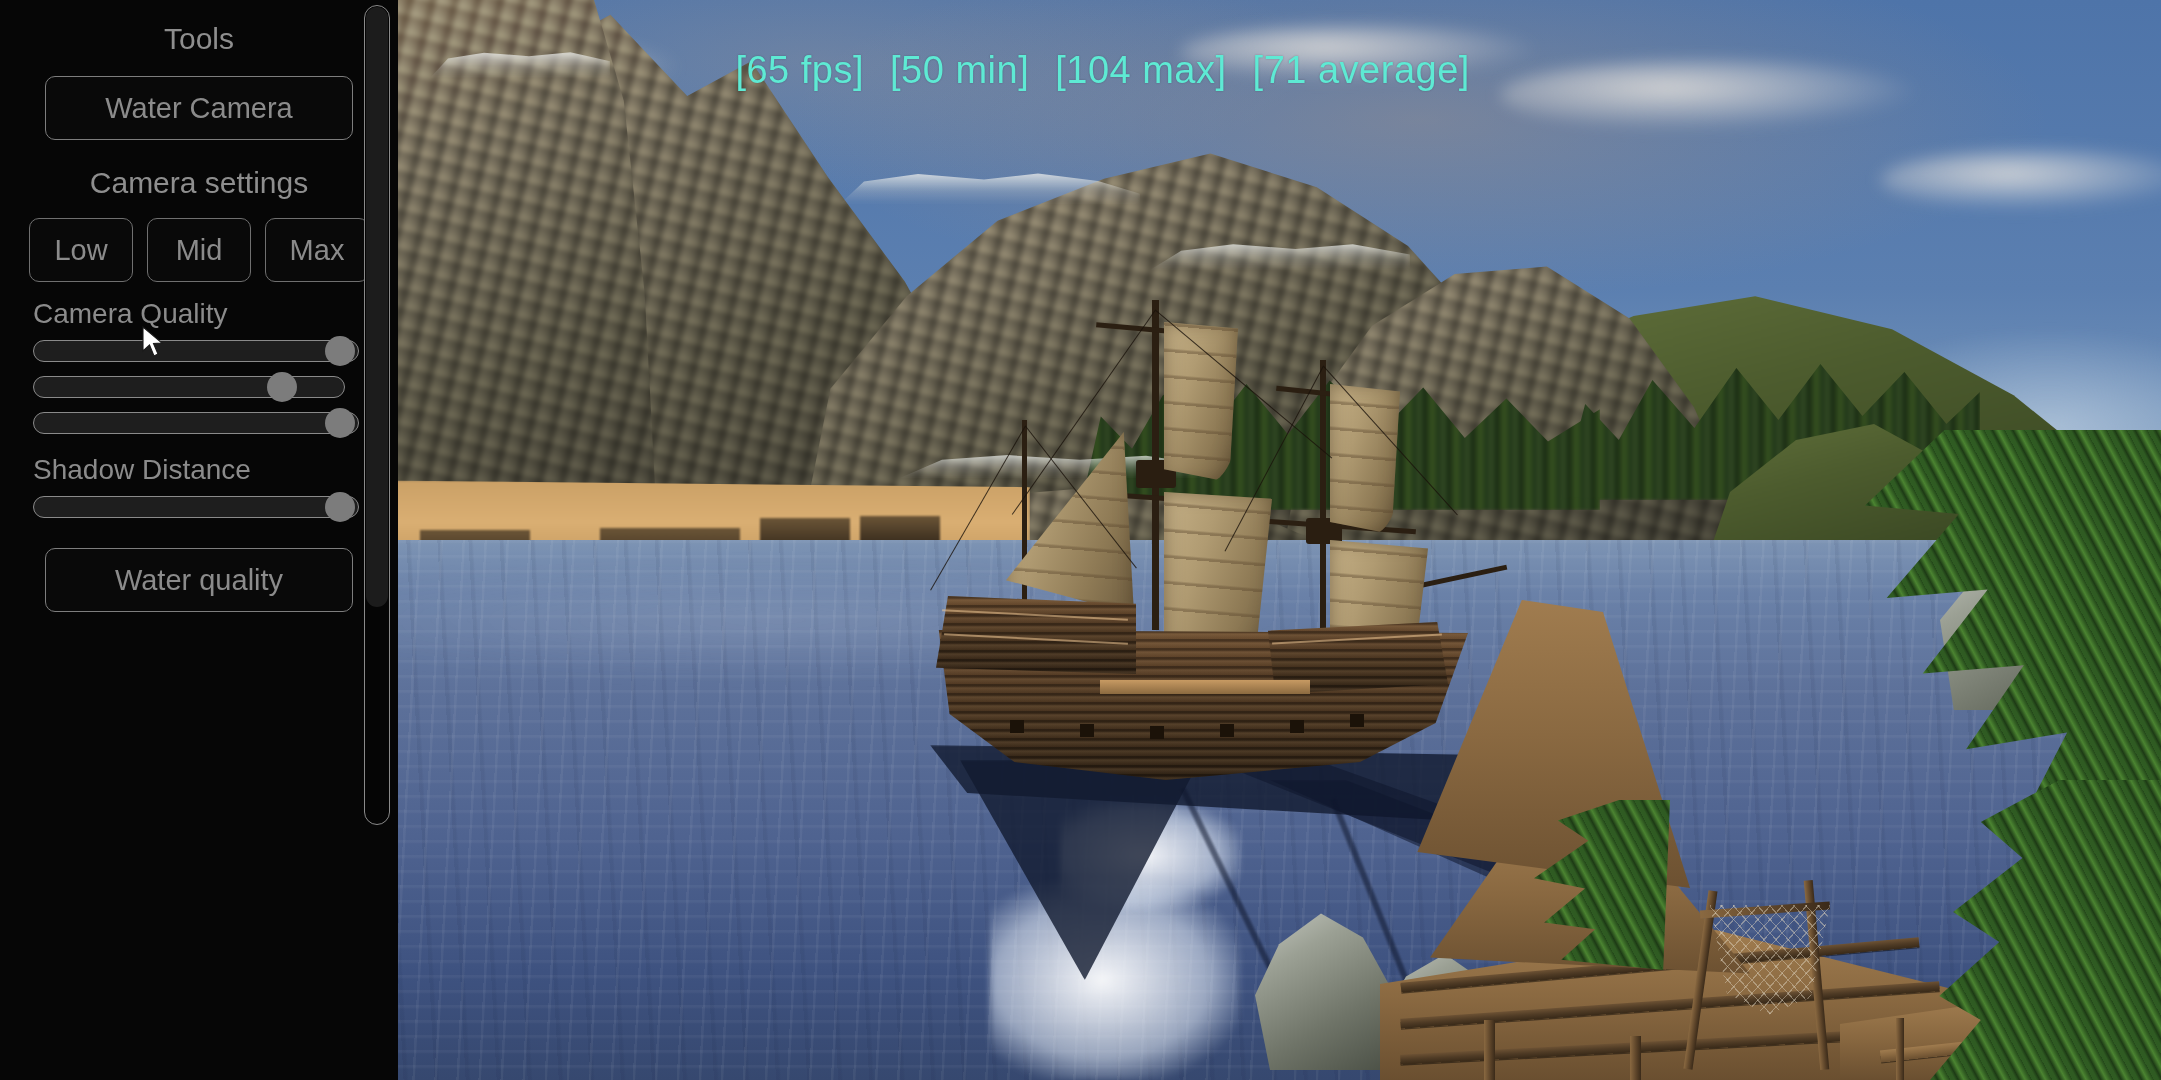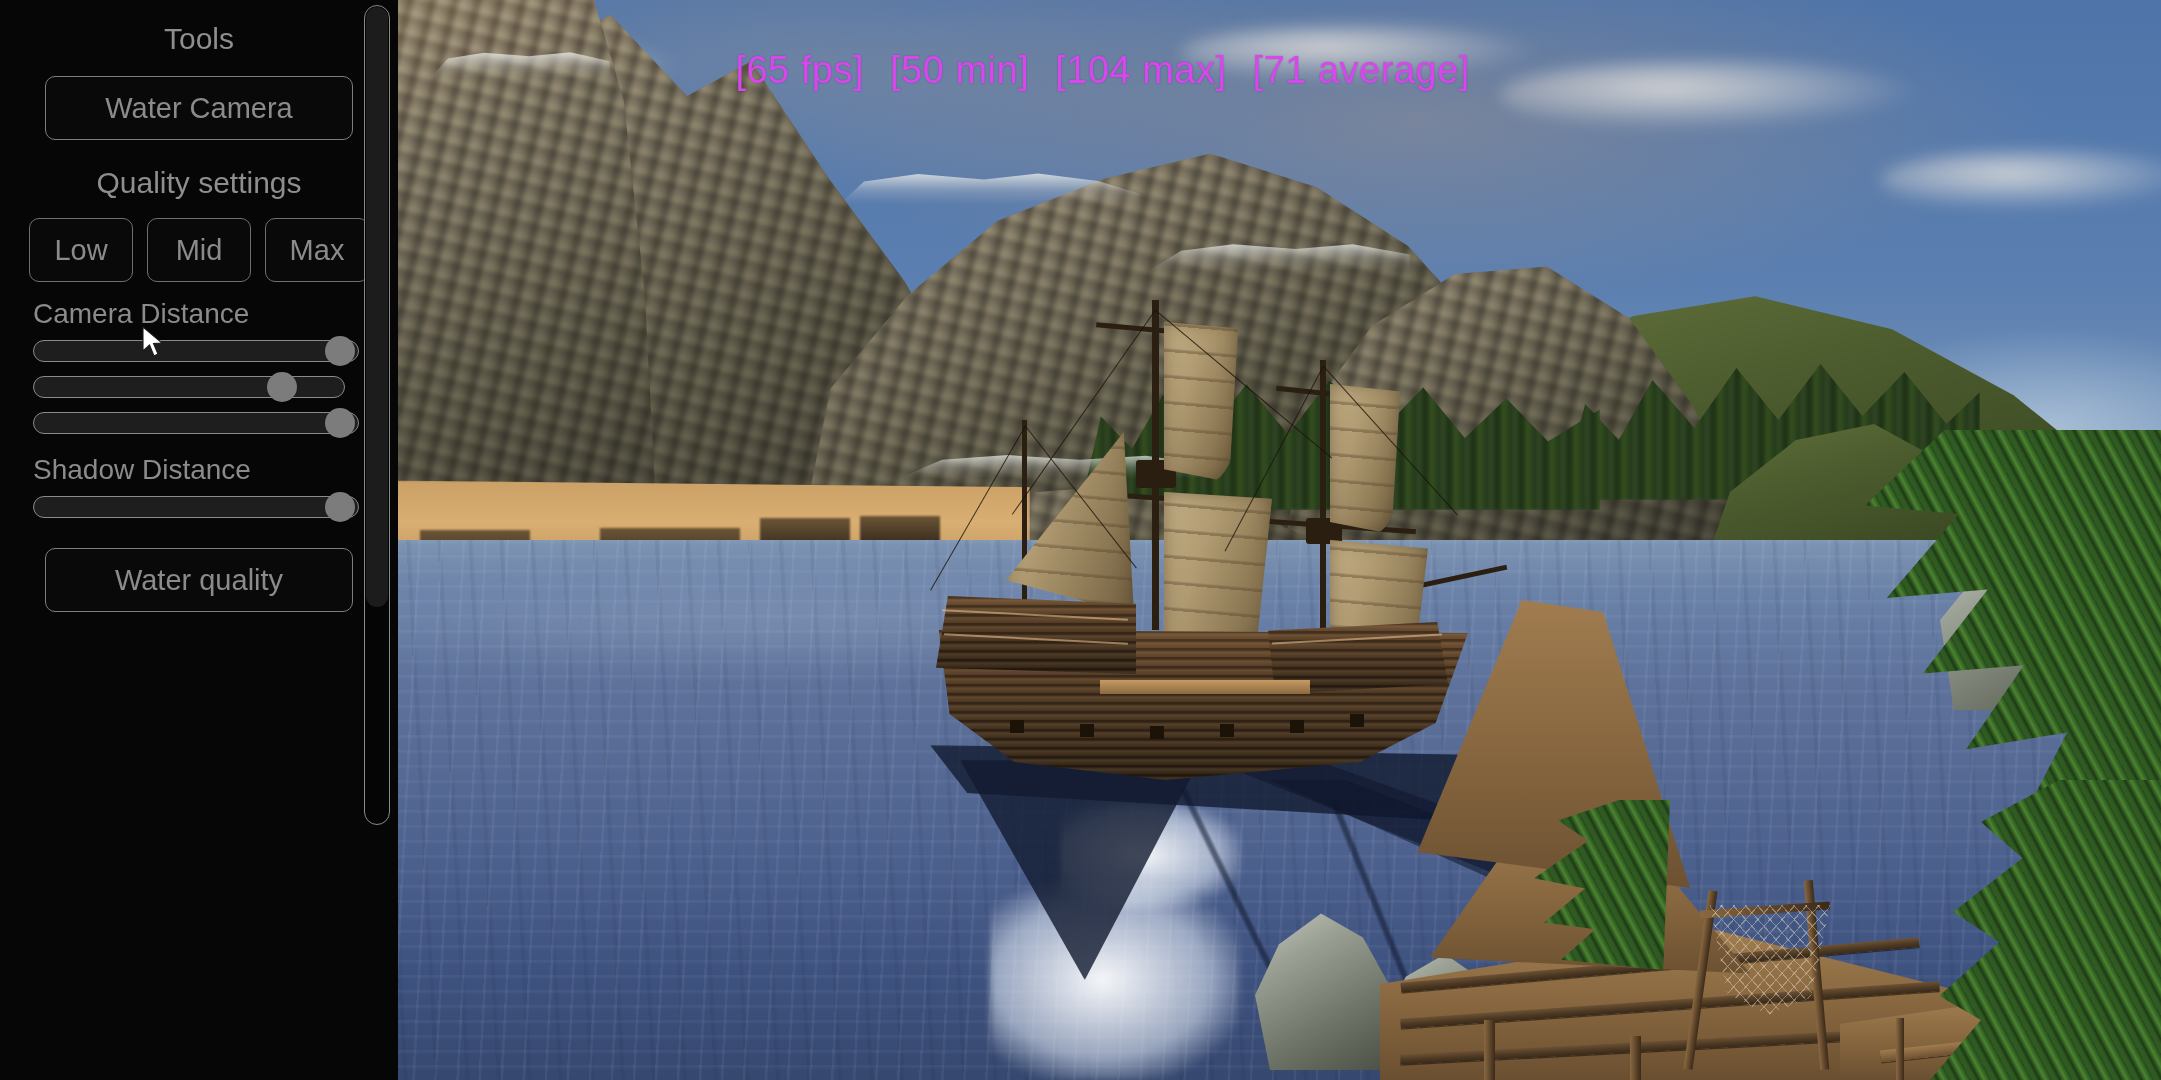--- a/index.html
+++ b/index.html
@@ -152,21 +152,21 @@
   }
   .rockfg {
     position:absolute;
     background:linear-gradient(150deg, #cfd2cb 0%, #9ba094 30%, #6f7468 65%, #474c42 100%);
   }
 
   
   #fps-overlay {
     position:absolute; left:0; top:6px; width:2161px;
     text-align:center;
-    color:#d946ef;
+    color:#5eead4;
     font-size:38px;
     font-family:"Liberation Sans", sans-serif;
     letter-spacing:.5px;
     white-space:pre;
     text-shadow:0 0 2px rgba(0,0,0,.25);
     z-index:20;
   }
   #fps-overlay span { display:inline-block; }
   .fps-gap { width:26px; }
 
@@ -397,29 +397,29 @@
   <div id="fps-overlay">
     <span>[65 fps]</span><span class="fps-gap"></span><span>[50 min]</span><span class="fps-gap"></span><span>[104 max]</span><span class="fps-gap"></span><span>[71 average]</span>
   </div>
 
   <div id="tools-panel">
 
     <div class="panel-title">Tools</div>
 
     <div class="tool-btn">Water Camera</div>
 
-    <div class="section-title">Quality settings</div>
+    <div class="section-title">Camera settings</div>
 
     <div class="quality-row">
       <div class="quality-btn">Low</div>
       <div class="quality-btn">Mid</div>
       <div class="quality-btn">Max</div>
     </div>
 
-    <div class="slider-label">Camera Distance</div>
+    <div class="slider-label">Camera Quality</div>
     <div class="slider-wrap">
       <div class="slider-track" style="width:326px;"></div>
       <div class="slider-thumb" style="left:296px;"></div>
     </div>
 
     <div class="slider-wrap">
       <div class="slider-track" style="width:312px;"></div>
       <div class="slider-thumb" style="left:238px;"></div>
     </div>
 

